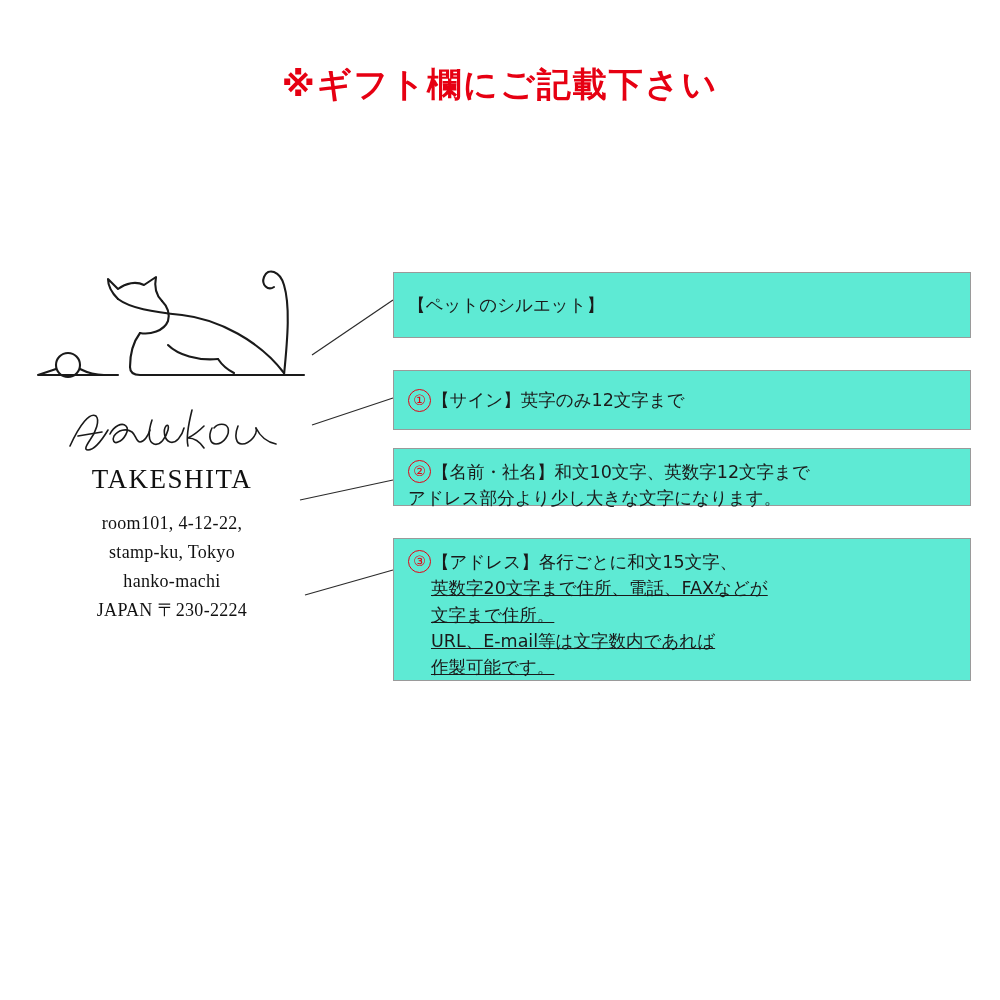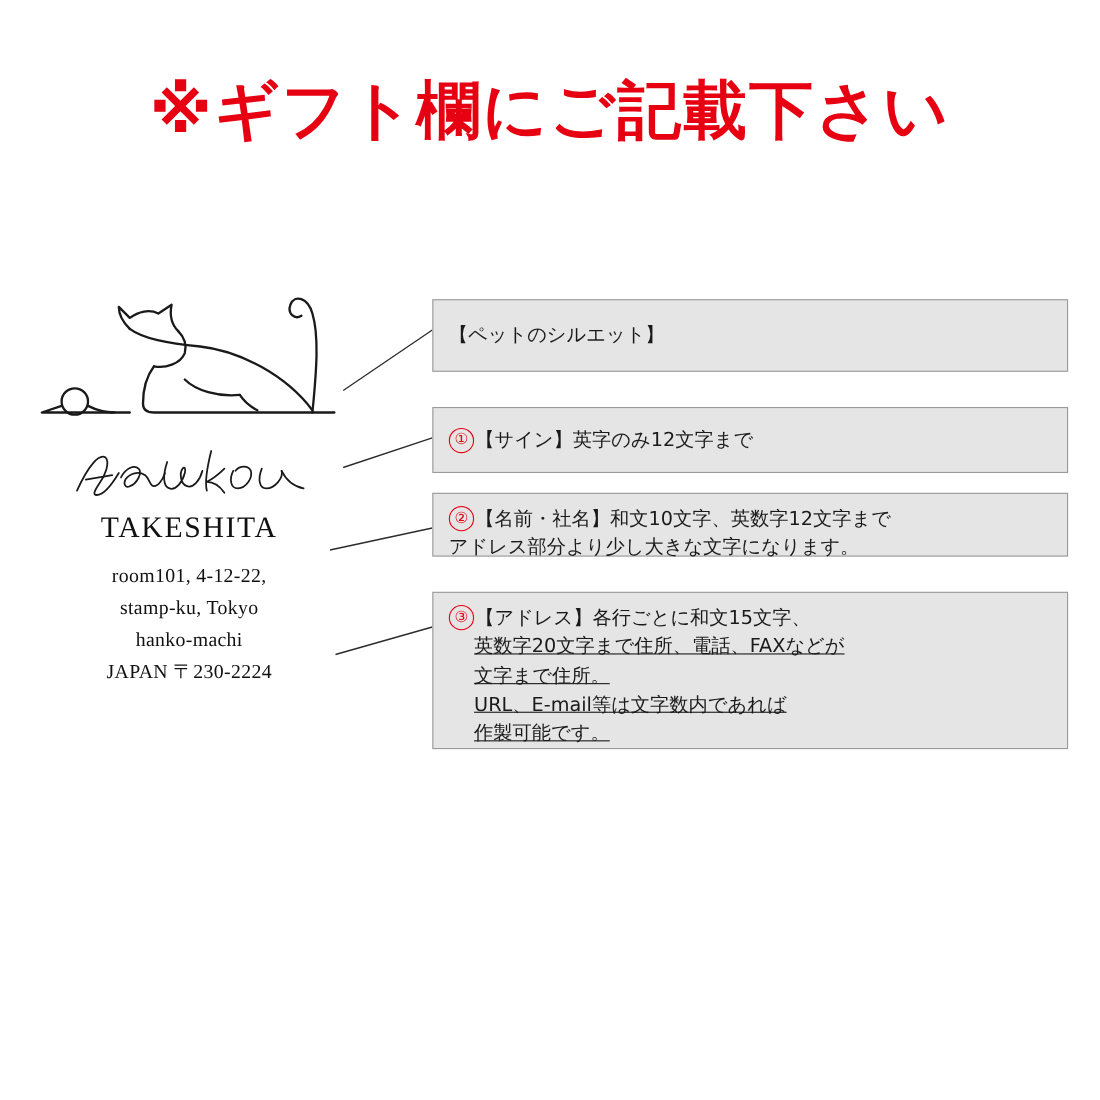--- a/index.html
+++ b/index.html
@@ -19,21 +19,21 @@
   
   .headline {
     position: absolute;
     top: 62px;
     left: 0;
     width: 1000px;
     text-align: center;
     color: #e60012;
     font-family: "DejaVu Sans", sans-serif;
     font-weight: bold;
-    font-size: 58px;
+    font-size: 34px;
     letter-spacing: 2px;
     white-space: nowrap;
   }
 
   
   .stamp {
     position: absolute;
     left: 12px;
     top: 245px;
     width: 320px;
@@ -69,21 +69,21 @@
     margin-top: 14px;
     letter-spacing: 0.3px;
   }
   .address div { white-space: nowrap; }
 
   
   .box {
     position: absolute;
     border: 1px solid #9a9a9a;
     box-sizing: border-box;
-    background: #e5e5e5;
+    background: #5eead4;
     font-family: "DejaVu Sans", sans-serif;
     font-size: 17.5px;
     color: #1a1a1a;
     line-height: 1.5;
     padding: 10px 14px;
   }
   .box .line { white-space: nowrap; }
 
   #box-pet   { left: 393px; top: 272px;  width: 578px; height: 66px; display:flex; align-items:center; }
   #box-sign  { left: 393px; top: 370px;  width: 578px; height: 60px; display:flex; align-items:center; }

